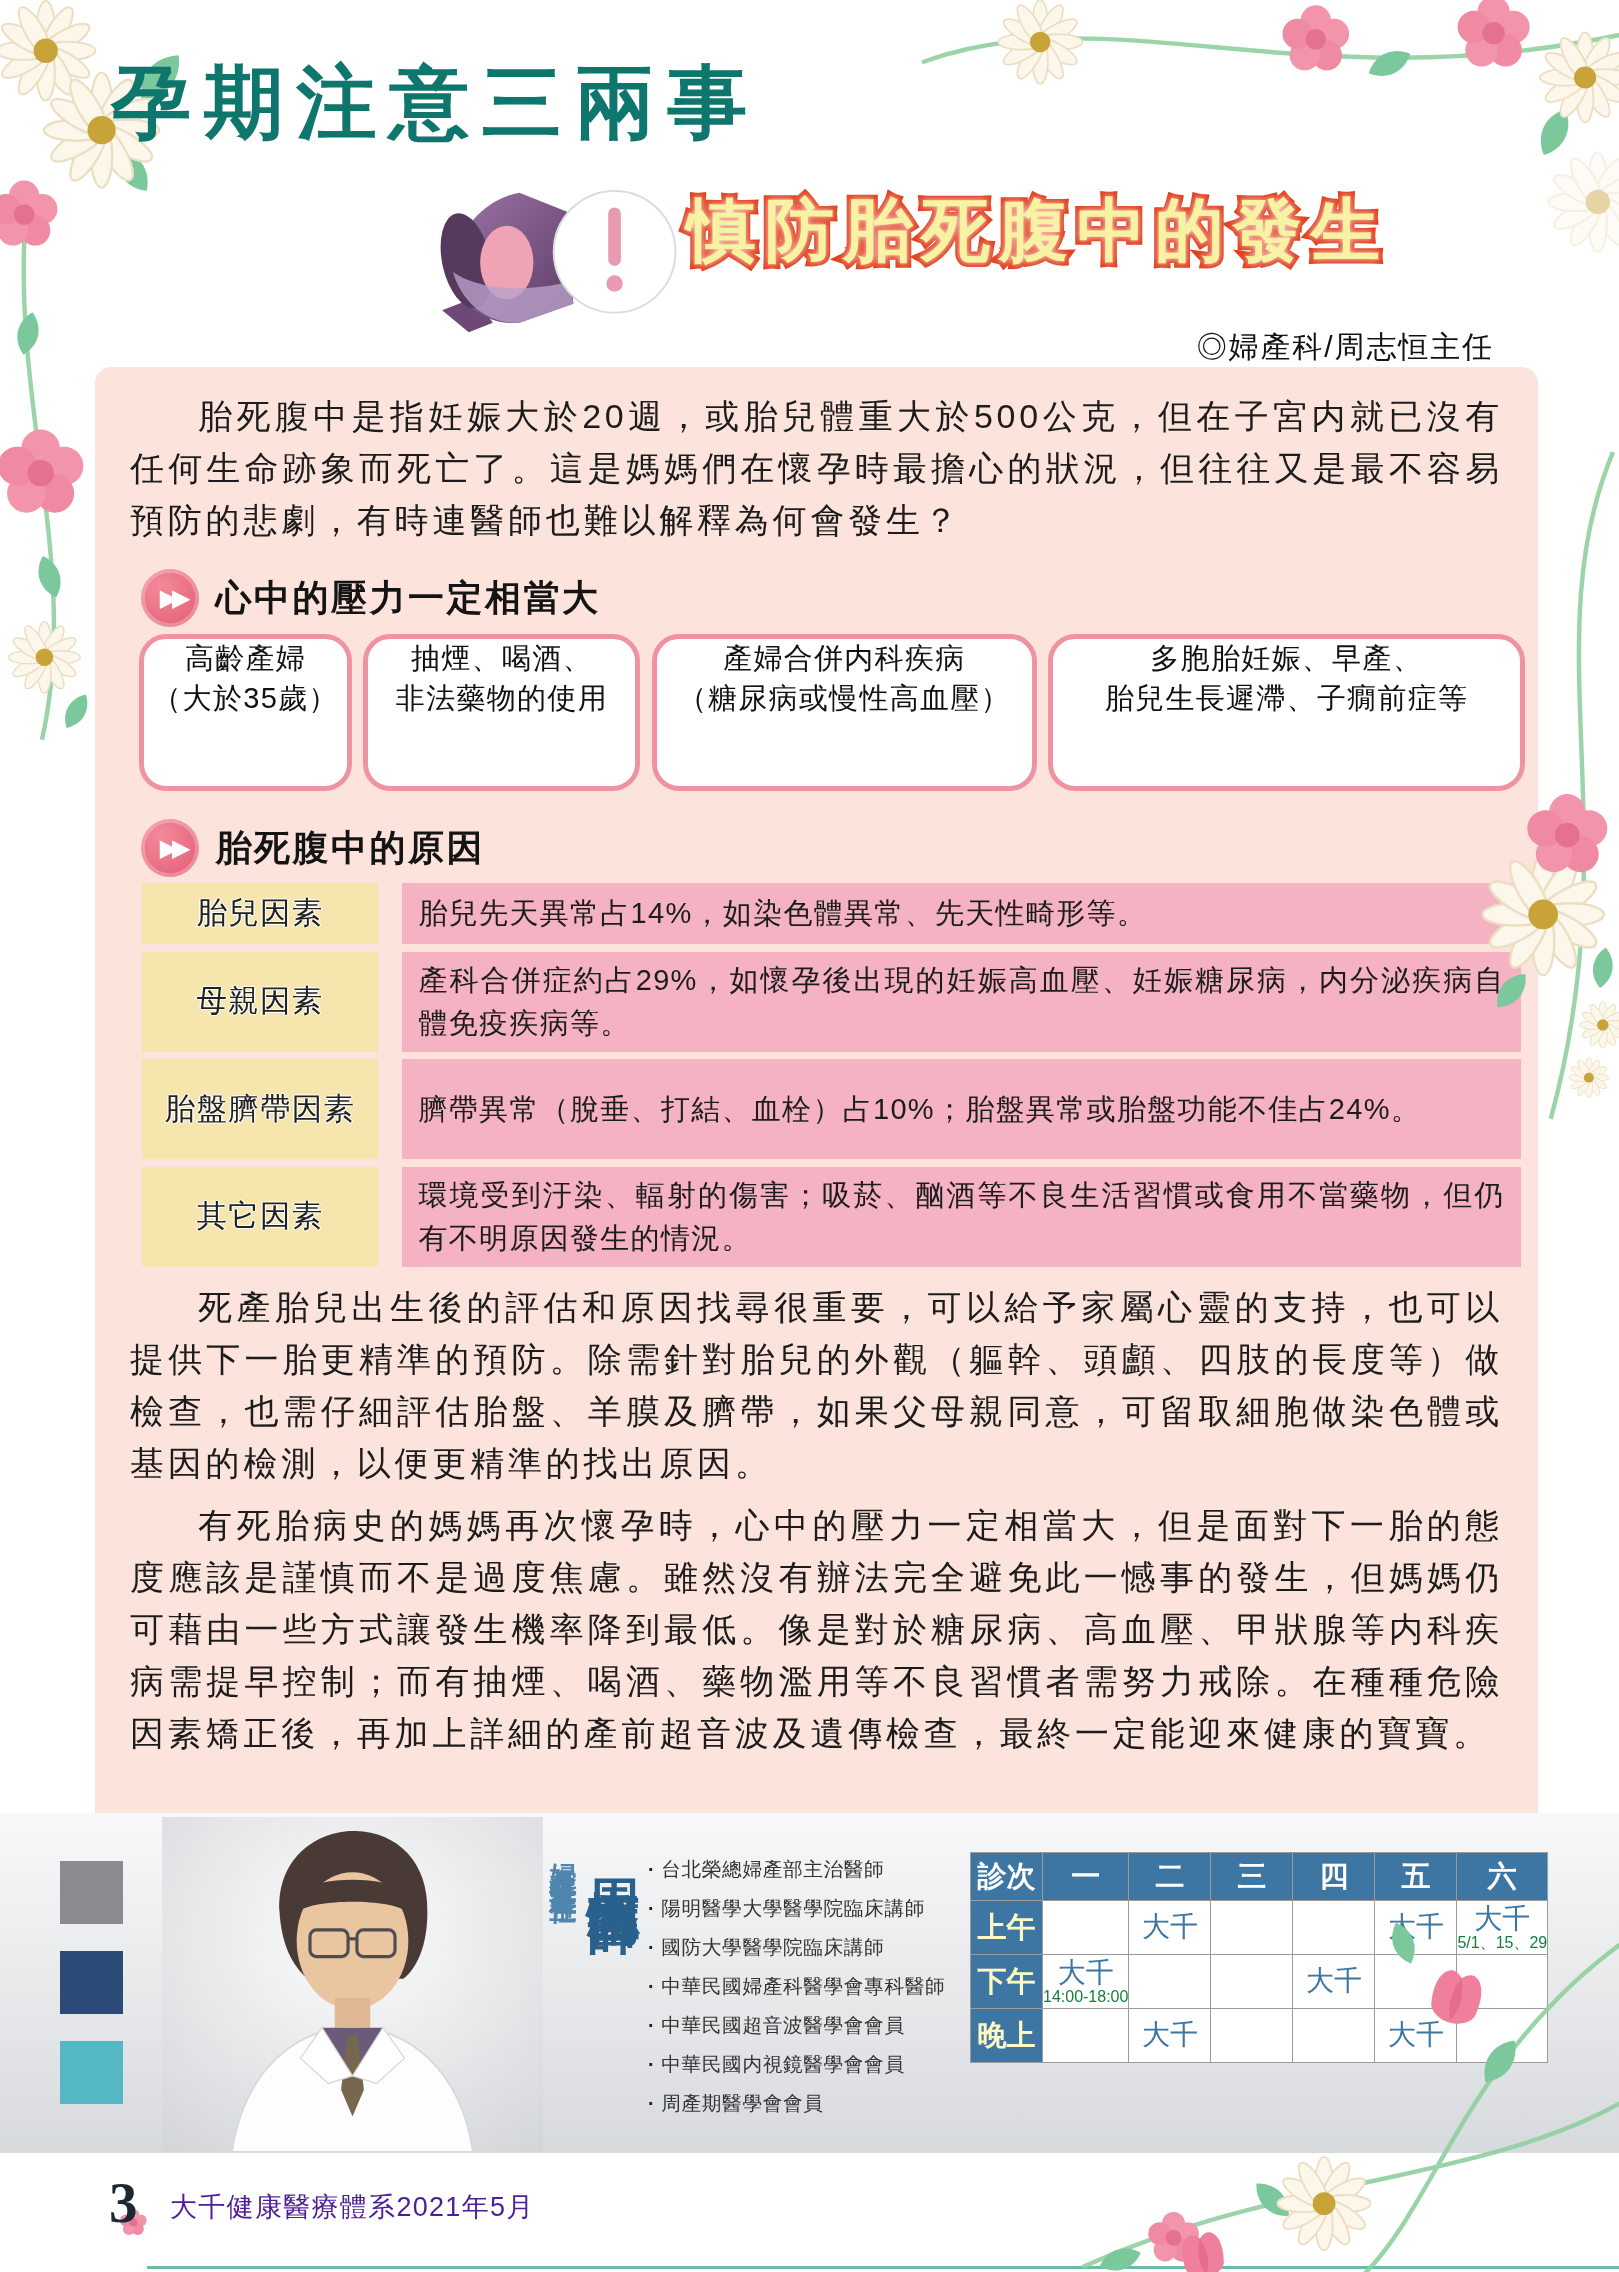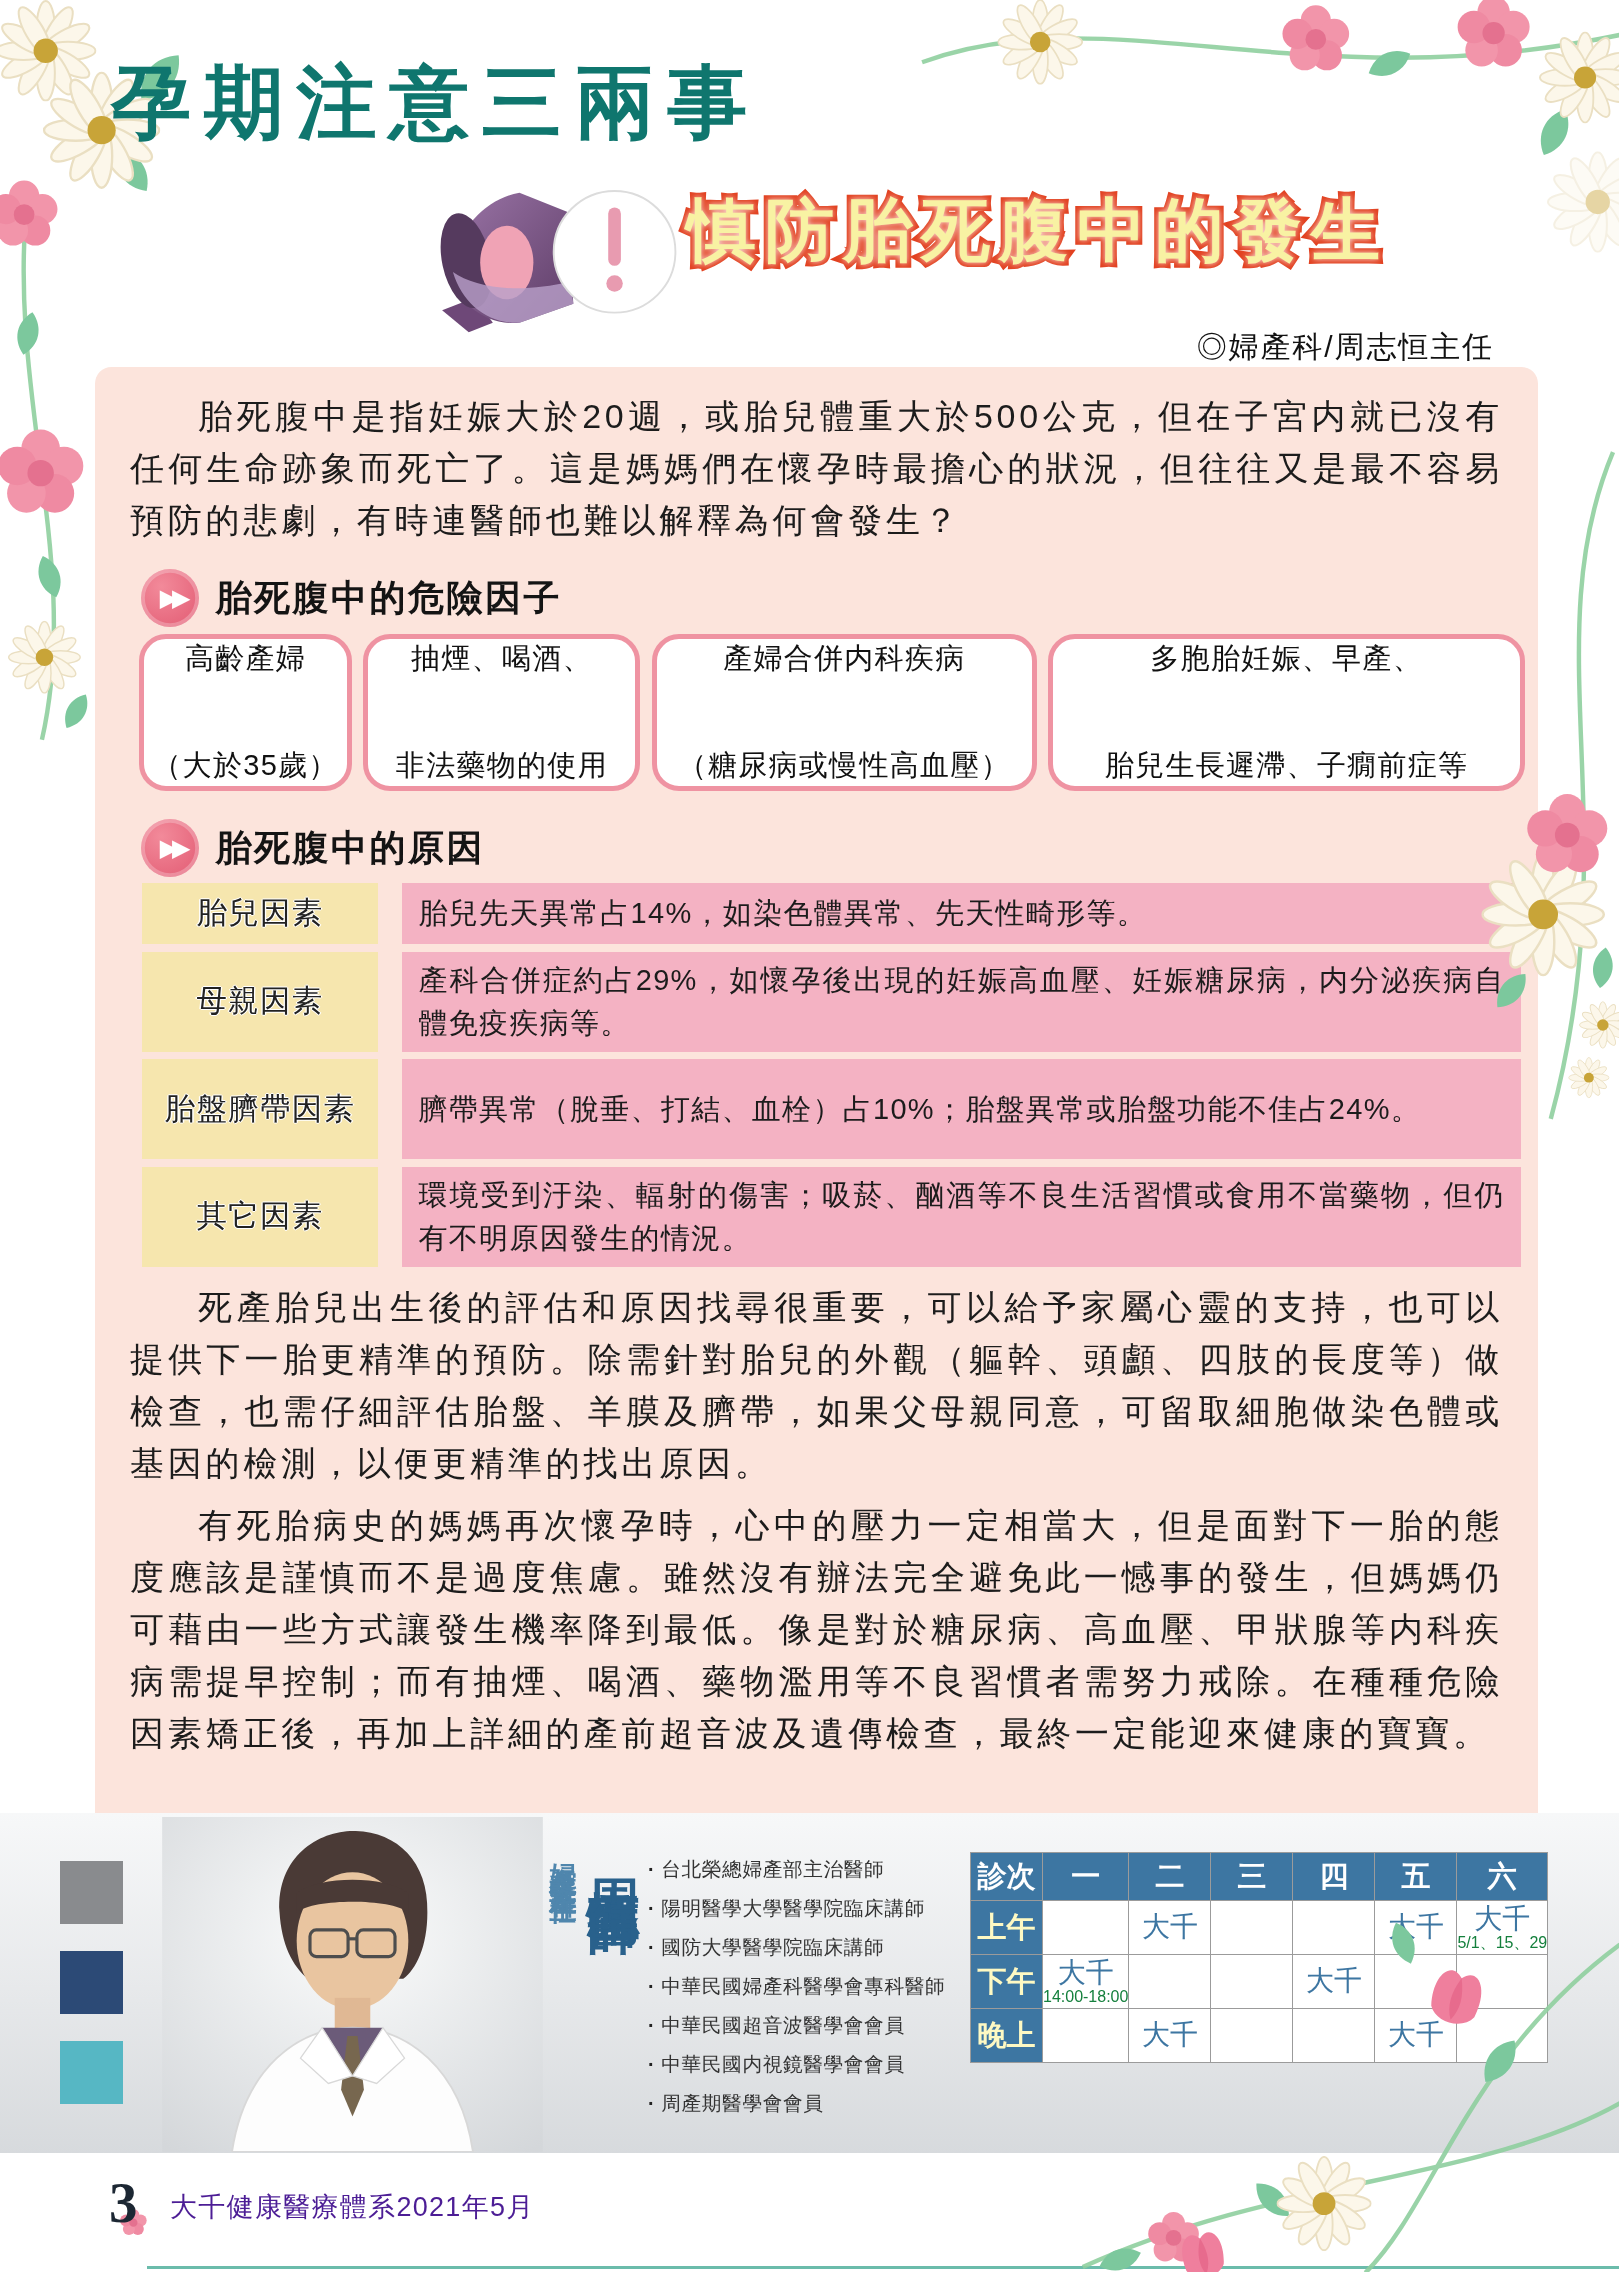--- a/index.html
+++ b/index.html
@@ -52,21 +52,21 @@
   }
   .sec-title { font-size:36px; font-weight:bold; color:#141414; letter-spacing:2.5px; }
   
   .risk-row {
     position:absolute; left:44px; top:267px; width:1386px; height:157px;
     display:flex; gap:11.4px;
   }
   .risk-box {
     box-sizing:border-box; background:#ffffff; border:5.7px solid #ef93a2;
     border-radius:27px; display:flex; flex-direction:column;
-    justify-content:space-between; align-items:center;
+    justify-content:flex-start; align-items:center;
     font-size:29px; color:#111111; text-align:center; letter-spacing:1.3px;
   }
   .rb-1 { flex:0 0 213px; } .rb-2 { flex:0 0 277px; }
   .rb-3 { flex:0 0 385px; } .rb-4 { flex:1; }
   
   .cause-table { position:absolute; left:47px; top:516px; width:1379px; }
   .cause-row { display:flex; gap:24px; margin-bottom:7.6px; }
   .cr-1 { min-height:61px; } .cr-2,.cr-3,.cr-4 { min-height:100px; }
   .cause-label {
     flex:0 0 236px; background:#f6e6ae; color:#222222;
@@ -249,21 +249,21 @@
 
   <h2 class="sub-title">慎防胎死腹中的發生</h2>
   <div class="author">◎婦產科/周志恒主任</div>
 
   <div class="panel">
 
     <p class="para p-intro">胎死腹中是指妊娠大於20週，或胎兒體重大於500公克，但在子宮内就已沒有任何生命跡象而死亡了。這是媽媽們在懷孕時最擔心的狀況，但往往又是最不容易預防的悲劇，有時連醫師也難以解釋為何會發生？</p>
 
     <div class="sec-head sec-one">
       <span class="sec-icon">▶▶</span>
-      <span class="sec-title">胎死腹中的危險因子</span>
+      <span class="sec-title">心中的壓力一定相當大</span>
     </div>
 
     <div class="risk-row">
       <div class="risk-box rb-1">
         <div>高齡產婦</div>
         <div>（大於35歲）</div>
       </div>
       <div class="risk-box rb-2">
         <div>抽煙、喝酒、</div>
         <div>非法藥物的使用</div>

